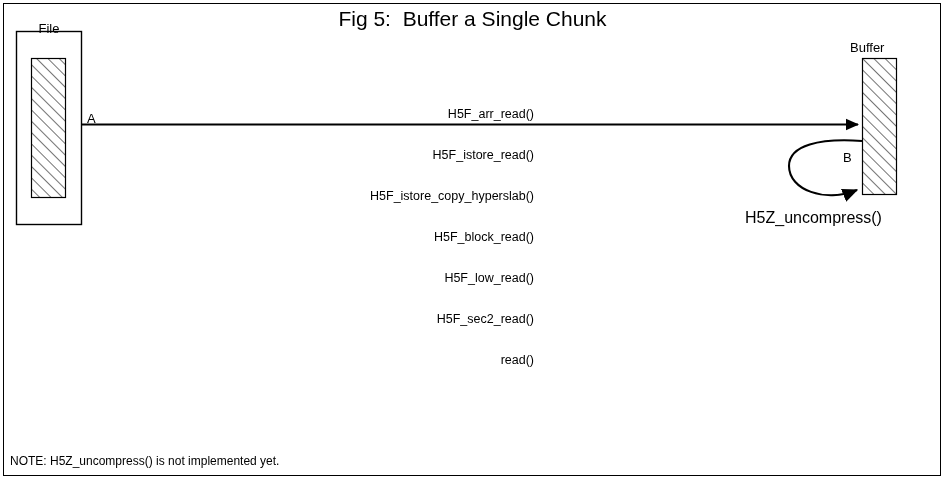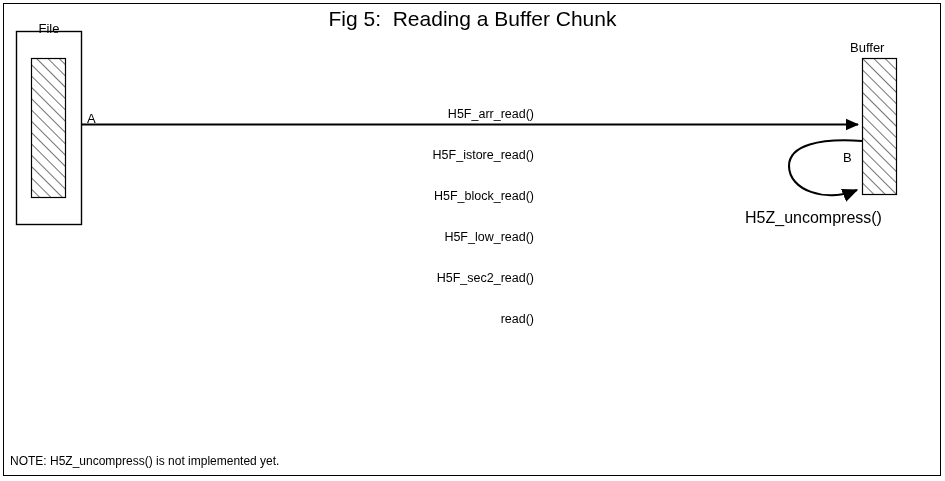--- a/index.html
+++ b/index.html
@@ -117,33 +117,34 @@
 
     <rect x="31.5" y="58.5" width="34" height="139" fill="url(#hatch)" stroke="#000000" stroke-width="1.2"></rect>
 
     <rect x="862.5" y="58.5" width="34" height="136" fill="url(#hatch)" stroke="#000000" stroke-width="1.2"></rect>
 
     <line x1="82" y1="124.5" x2="858" y2="124.5" stroke="#000000" stroke-width="1.8" marker-end="url(#arrowend)"></line>
 
     <path d="M 862 141 C 820 138 789 145 789 166 C 789 190 825 203 857 190" fill="none" stroke="#000000" stroke-width="2.1" marker-end="url(#arrowend)"></path>
   </svg>
 
-  <div class="txt" id="fig-title">Fig 5:  Reading a Buffer Chunk</div>
+  <div class="txt" id="fig-title">Fig 5:  Buffer a Single Chunk</div>
 
   <div class="txt" id="file-label">File</div>
 
   <div class="txt" id="buffer-label">Buffer</div>
 
   <div class="txt" id="marker-a">A</div>
 
   <div class="txt" id="marker-b">B</div>
 
   <div class="txt" id="call-stack">
     <span class="call-line">H5F_arr_read()</span>
     <span class="call-line">H5F_istore_read()</span>
+    <span class="call-line">H5F_istore_copy_hyperslab()</span>
     <span class="call-line">H5F_block_read()</span>
     <span class="call-line">H5F_low_read()</span>
     <span class="call-line">H5F_sec2_read()</span>
     <span class="call-line">read()</span>
   </div>
 
   <div class="txt" id="uncompress-label">H5Z_uncompress()</div>
 
   <div class="txt" id="note-text">NOTE: H5Z_uncompress() is not implemented yet.</div>
 

